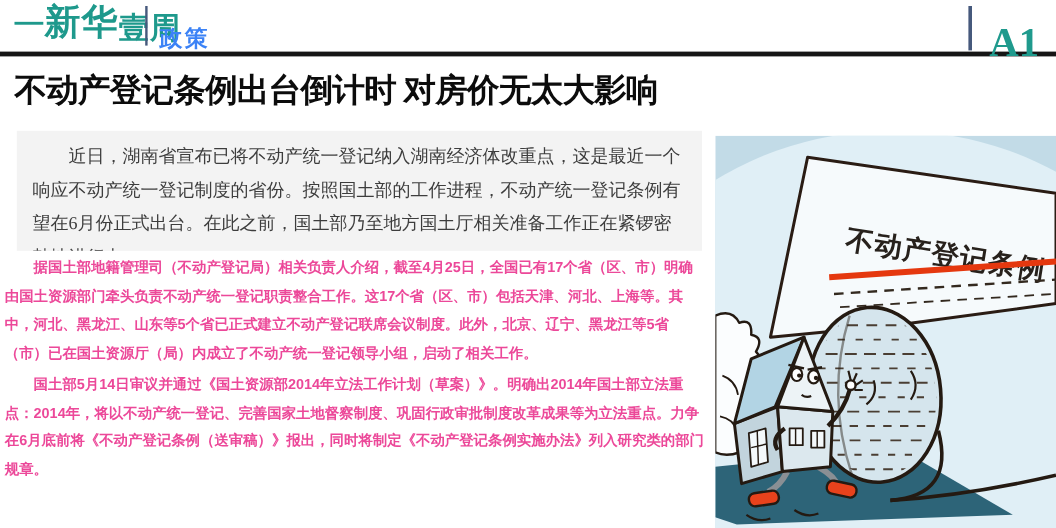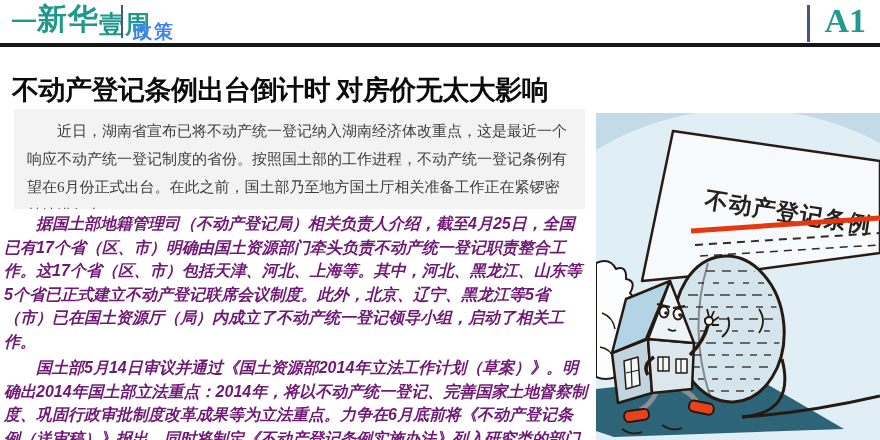--- a/index.html
+++ b/index.html
@@ -23,44 +23,44 @@
   .v-divider {
     position:absolute; width:2px; background:#46597c;
   }
   .divider-left { left:121px; top:5px; height:33px; }
   .divider-right { right:70px; top:5px; height:37px; width:3px; }
   .section-label {
     position:absolute; left:133px; top:19px; font-size:19px; font-weight:bold;
     color:#3b82f6; letter-spacing:2px;
   }
   .page-number {
-    position:absolute; right:14px; top:2px;
+    position:absolute; right:14px; top:18px;
     font-family:"Liberation Serif", serif; font-weight:bold; font-size:34px;
     color:#1f9a8d;
   }
   
   .headline {
-    position:absolute; left:12px; top:72px; width:580px;
+    position:absolute; left:12px; top:57px; width:580px;
     font-family:"Liberation Serif", serif; font-weight:bold;
     font-size:27px; letter-spacing:-0.5px; color:#0c0c0c; white-space:nowrap;
   }
   .lead-box {
     position:absolute; left:14px; top:109px; width:571px; max-height:100px;
     background:#f3f3f3; padding:8px 13px; overflow:hidden;
   }
   .lead-text {
     font-family:"Liberation Serif", serif; font-size:15px; line-height:28px;
     color:#3d3d3d; text-indent:2em;
   }
   .article-body {
     position:absolute; left:4px; top:212px; width:584px;
   }
   .article-body p {
-    font-weight:bold; font-size:16px; line-height:23.5px; color:#701a75;
-    text-indent:2em; margin-bottom:3px;font-style:italic;
+    font-weight:bold; font-size:12px; line-height:23.5px; color:#ec4899;
+    text-indent:2em; margin-bottom:3px;
   }
   
   .news-illustration {
     position:absolute; left:596px; top:113px; width:284px; height:327px;
     overflow:hidden;
   }
 </style>
 </head>
 <body>
 

